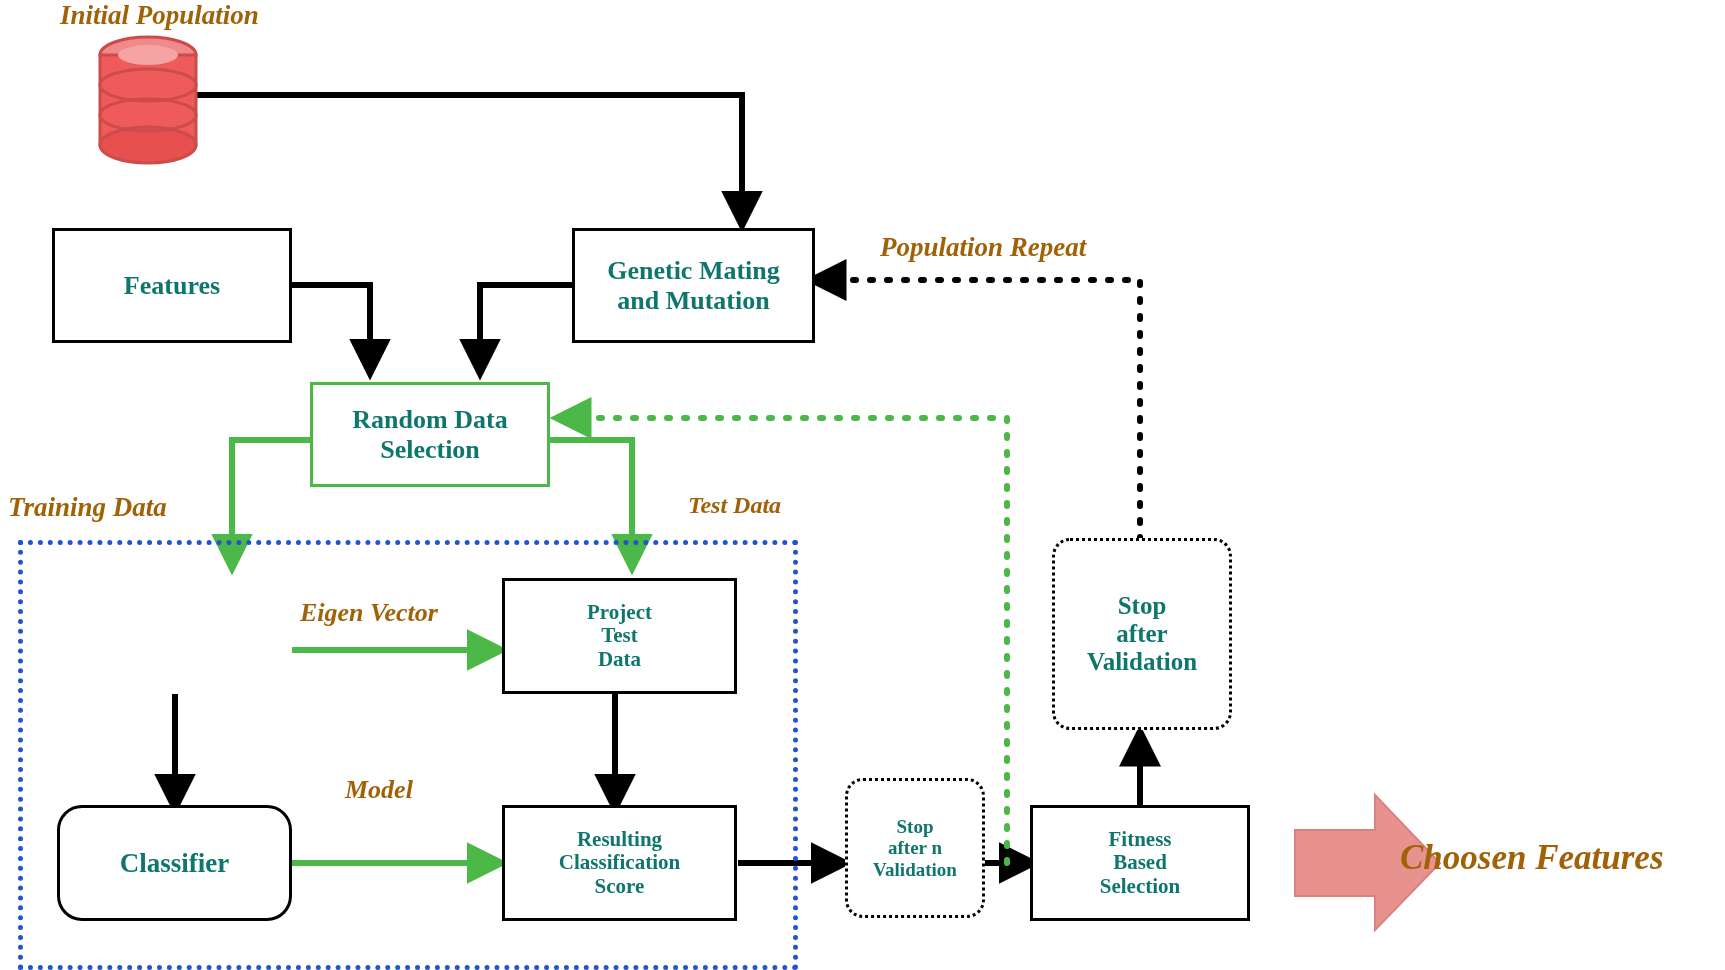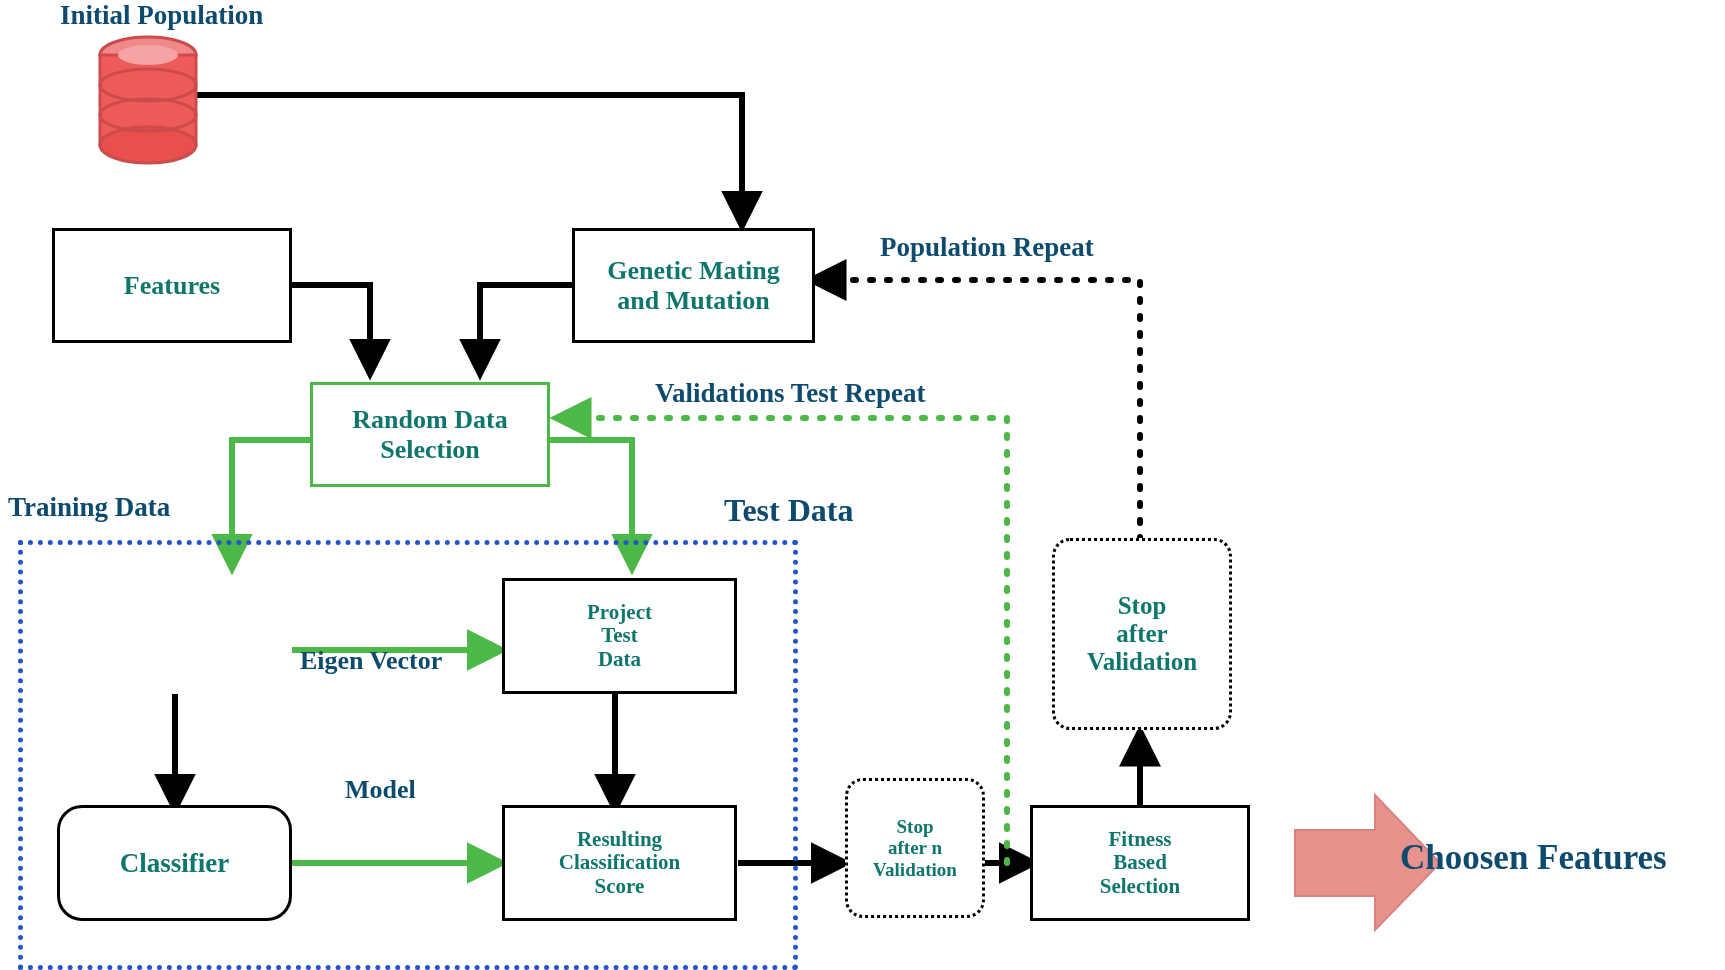--- a/index.html
+++ b/index.html
@@ -45,22 +45,23 @@
     background: #ffffff;
   }
   .box-dotted {
     border: 3px dotted #000000;
     border-radius: 18px;
     background: #ffffff;
   }
   .free-label {
     position: absolute;
     font-weight: bold;
-    color: #0c4a6e;
+    color: #a16207;
     white-space: nowrap;
+    font-style: italic;
   }
   .region-dotted {
     position: absolute;
     box-sizing: border-box;
     border: 5px dotted #2255cc;
     background: transparent;
   }
 </style>
 </head>
 <body>
@@ -118,27 +119,26 @@
       <path d="M 1295 830 L 1375 830 L 1375 795 L 1440 863 L 1375 930 L 1375 896 L 1295 896 Z" fill="#e8928e" stroke="#d98280" stroke-width="2"></path>
     </g>
   </svg>
 
   <div class="region-dotted" style="left:18px; top:540px; width:780px; height:430px;"></div>
 
   <div class="free-label" style="left:60px; top:0px; font-size:27px;">Initial Population</div>
 
   <div class="free-label" style="left:880px; top:232px; font-size:27px;">Population Repeat</div>
 
-  <div class="free-label" style="left:655px; top:378px; font-size:27px;">Validations Test Repeat</div>
 
   <div class="free-label" style="left:8px; top:492px; font-size:27px;">Training Data</div>
 
-  <div class="free-label" style="left:688px; top:492px; font-size:32px;margin-left:36px;">Test Data</div>
+  <div class="free-label" style="left:688px; top:492px; font-size:24px;">Test Data</div>
 
-  <div class="free-label" style="left:300px; top:598px; font-size:26px;margin-top:48px;">Eigen Vector</div>
+  <div class="free-label" style="left:300px; top:598px; font-size:26px;">Eigen Vector</div>
 
   <div class="free-label" style="left:345px; top:775px; font-size:26px;">Model</div>
 
   <div class="free-label" style="left:1400px; top:838px; font-size:35px;">Choosen Features</div>
 
   <div class="node box-black" style="left:52px; top:228px; width:240px; height:115px; font-size:26px;">
     <span>Features</span>
   </div>
 
   <div class="node box-black" style="left:572px; top:228px; width:243px; height:115px; font-size:26px; flex-direction:column;">

